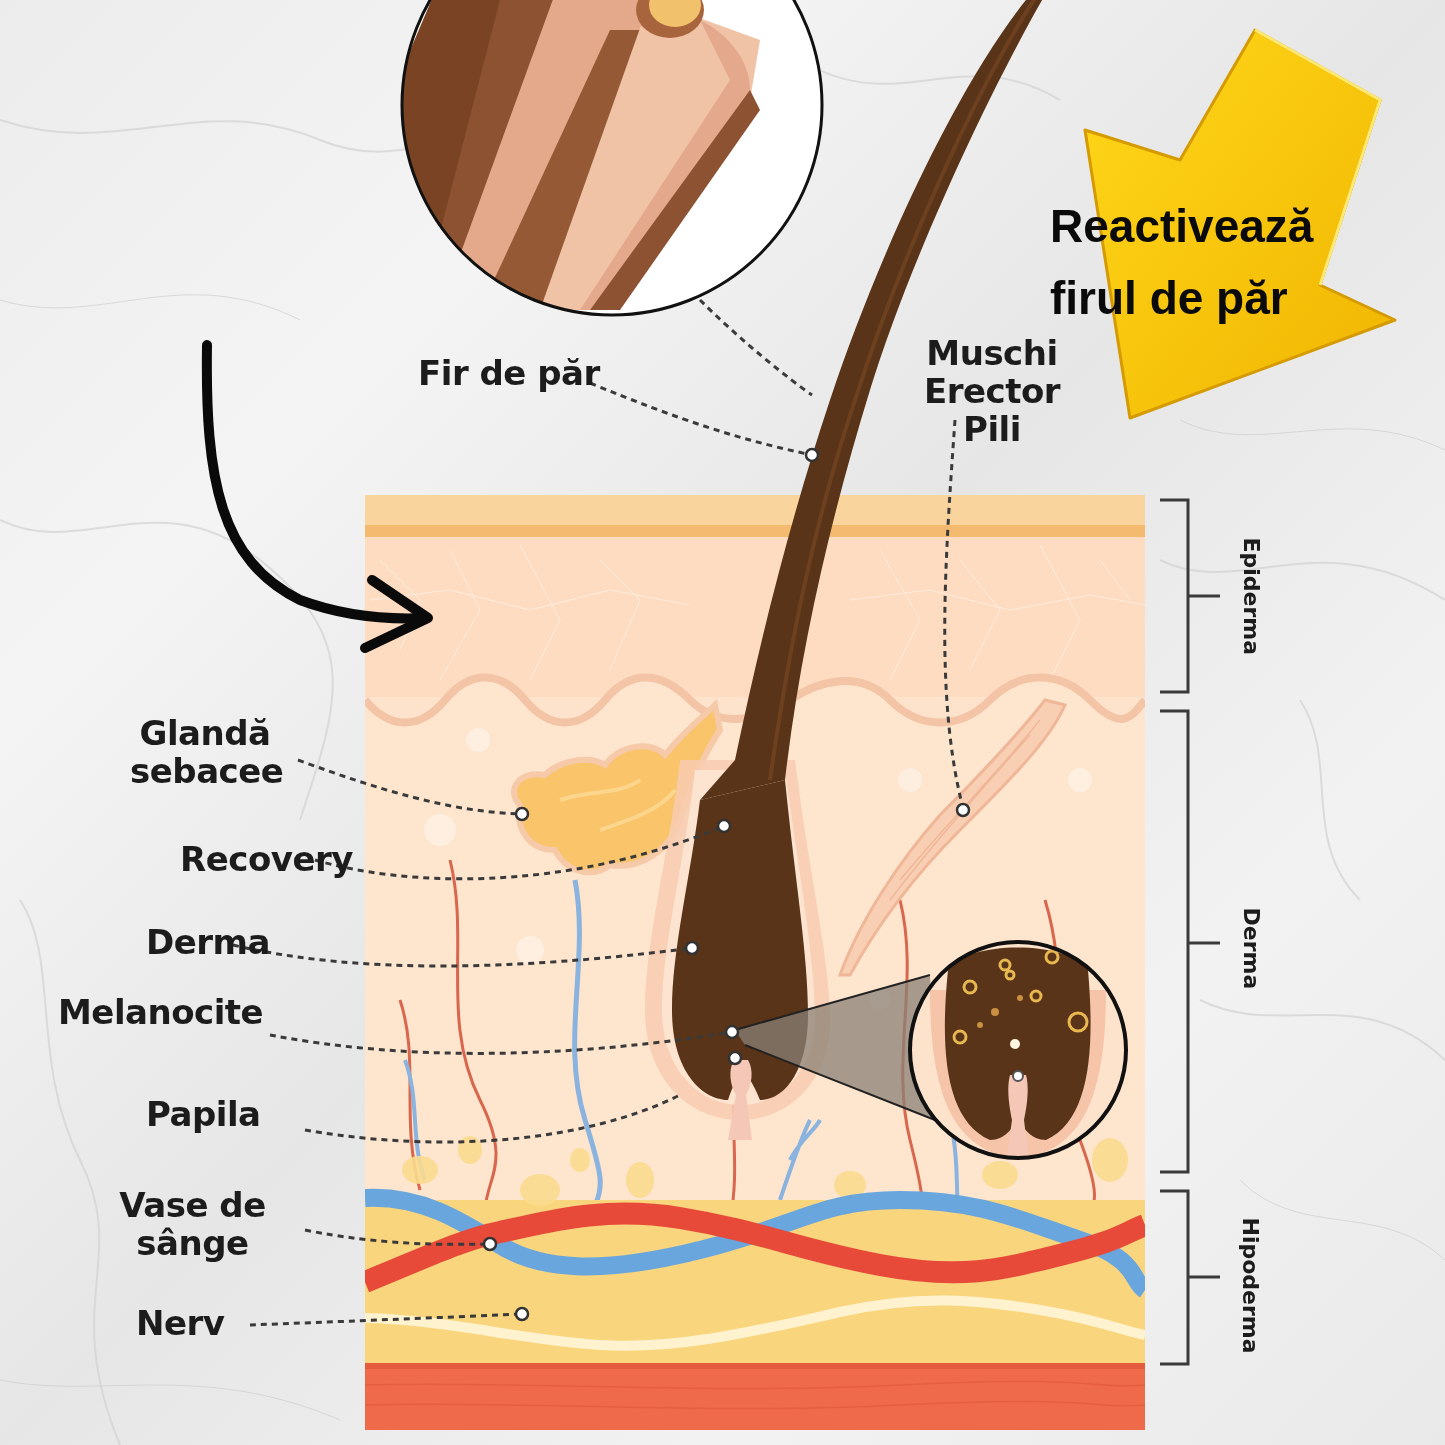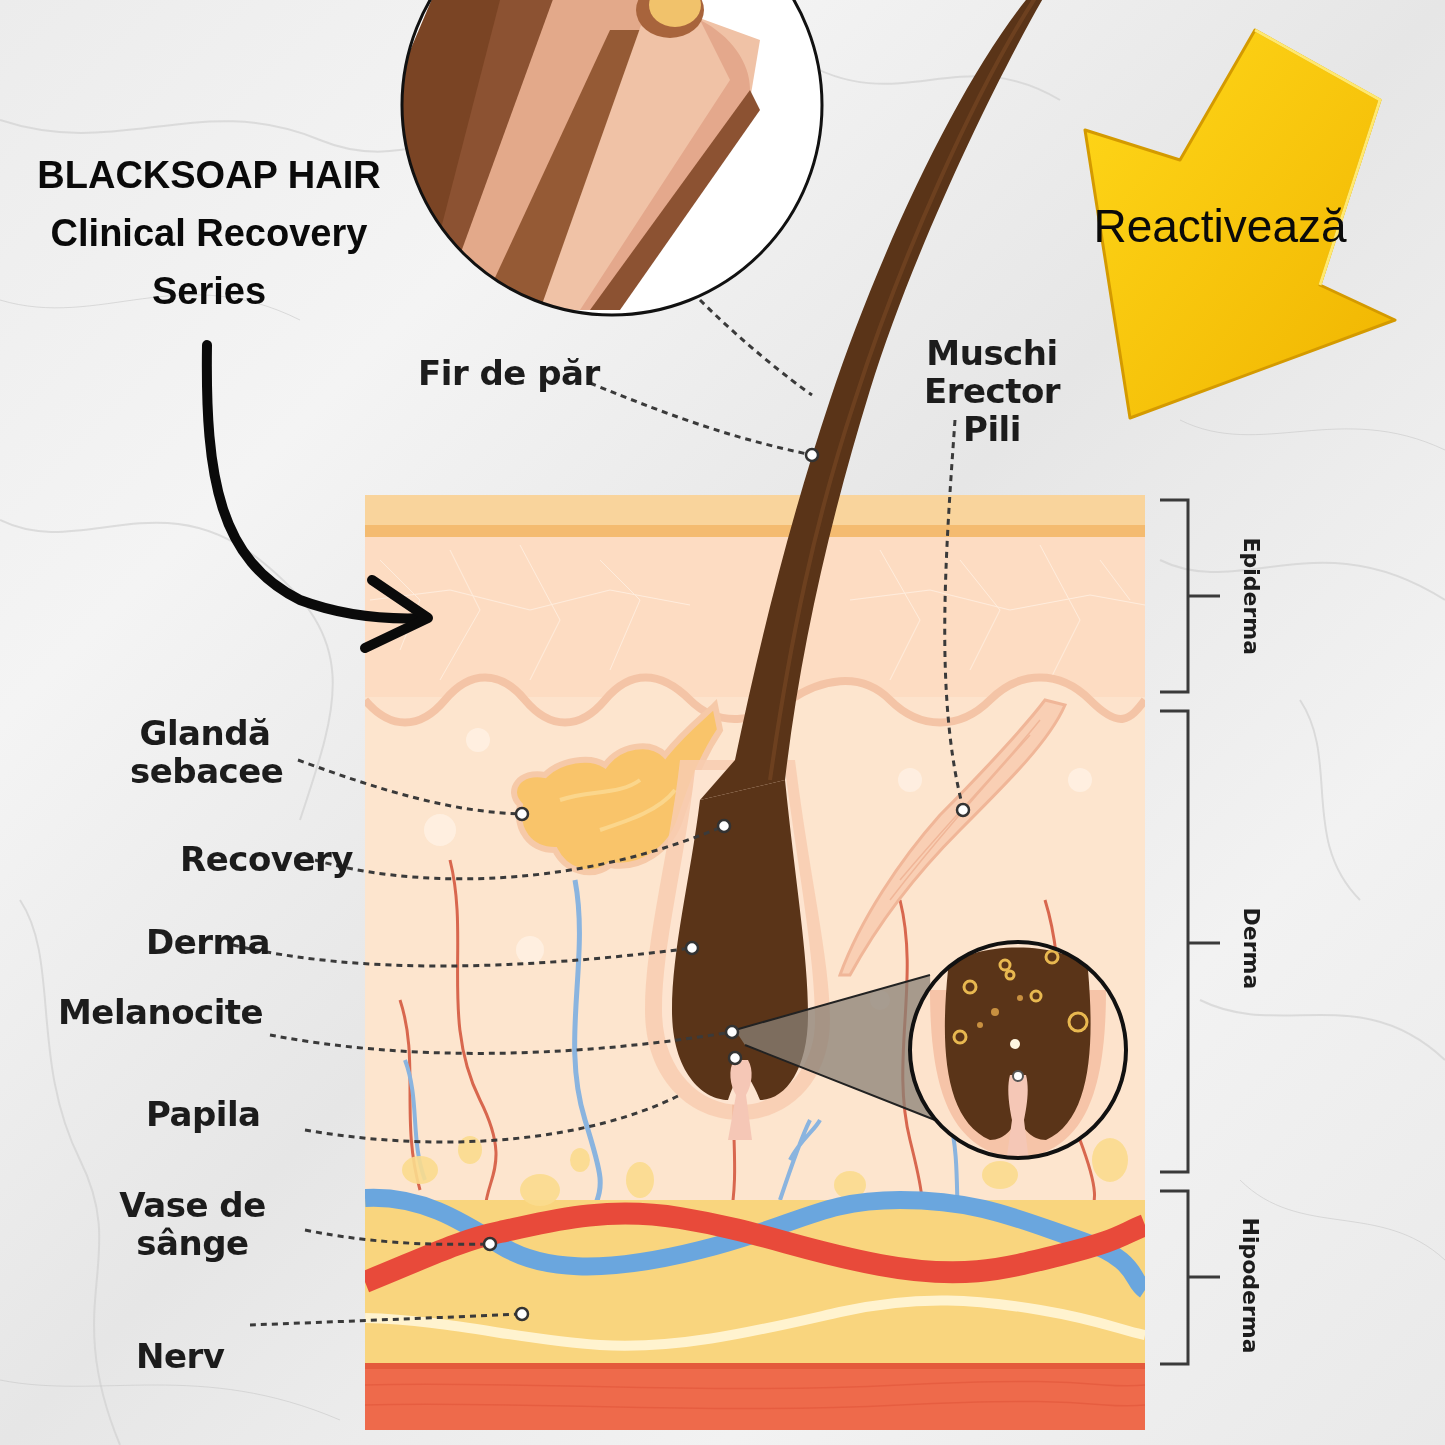--- a/index.html
+++ b/index.html
@@ -6,22 +6,22 @@
   body{width:1445px;height:1445px;overflow:hidden;position:relative;
        background:linear-gradient(135deg,#ececec 0%,#f4f4f4 25%,#e6e6e6 50%,#f2f2f2 75%,#e9e9e9 100%);
        font-family:"Liberation Sans",sans-serif;}
   .marble{position:absolute;inset:0;pointer-events:none;}
   .stage{position:absolute;inset:0;}
   .lbl{position:absolute;font-family:"DejaVu Sans",sans-serif;font-weight:bold;color:#1c1c1c;
        font-size:34px;line-height:38px;letter-spacing:-0.5px;}
   .lbl.c{text-align:center;}
   .title{position:absolute;font-family:"Liberation Sans",sans-serif;font-weight:bold;color:#0a0a0a;
          text-align:center;font-size:38px;line-height:58px;}
-  .promo{position:absolute;font-family:"Liberation Sans",sans-serif;font-weight:normal;color:#0a0a0a;
-         text-align:center;font-size:46px;line-height:72px;}
+  .promo{position:absolute;font-family:"Liberation Sans",sans-serif;font-weight:bold;color:#0a0a0a;
+         text-align:left;font-size:46px;line-height:72px;}
   .vlabel{position:absolute;font-family:"DejaVu Sans",sans-serif;font-weight:bold;color:#1c1c1c;
           font-size:22px;transform:rotate(90deg);transform-origin:center;white-space:nowrap;}
   svg{position:absolute;left:0;top:0;}
 </style>
 </head>
 <body>
 
 <svg class="marble" width="1445" height="1445" viewBox="0 0 1445 1445">
   <g fill="none" stroke="#d2d2d2" stroke-width="2" opacity="0.7">
     <path d="M0 120 C120 160 200 90 320 140 S520 60 640 120"></path>
@@ -225,46 +225,42 @@
     <path d="M207 345 C205 480 220 560 300 600 C340 615 380 620 425 618"></path>
     <path d="M372 580 L428 618 L365 648"></path>
   </g>
 
   <g>
     <path d="M1255 30 L1380 100 L1320 285 L1395 320 L1130 418 L1085 130 L1180 160 Z" fill="url(#arrowgrad)" stroke="#d49a00" stroke-width="3" stroke-linejoin="round"></path>
     <path d="M1255 30 L1380 100 L1320 285" fill="none" stroke="#ffe970" stroke-width="3"></path>
   </g>
 </svg>
 
-<div class="title" style="left:14px;top:146px;width:390px;">
-  <div>BLACKSOAP HAIR</div>
-  <div>Clinical Recovery</div>
-  <div>Series</div>
-</div>
 
 <div class="promo" style="left:1050px;top:190px;width:340px;">
   <div>Reactivează</div>
+  <div>firul de păr</div>
 </div>
 
 <div class="lbl" style="left:418px;top:354px;">Fir de păr</div>
 <div class="lbl c" style="left:130px;top:714px;width:150px;">
   <div>Glandă</div>
   <div>sebacee</div>
 </div>
 <div class="lbl c" style="left:892px;top:334px;width:200px;">
   <div>Muschi</div>
   <div>Erector Pili</div>
 </div>
 <div class="lbl" style="left:180px;top:840px;">Recovery</div>
 <div class="lbl" style="left:146px;top:923px;">Derma</div>
 <div class="lbl" style="left:58px;top:993px;text-align:right;">Melanocite</div>
 <div class="lbl" style="left:146px;top:1095px;">Papila</div>
 <div class="lbl c" style="left:115px;top:1186px;width:155px;">
   <div>Vase de</div>
   <div>sânge</div>
 </div>
-<div class="lbl" style="left:136px;top:1337px;text-align:right;">Nerv</div>
+<div class="lbl" style="left:136px;top:1304px;text-align:right;">Nerv</div>
 
 <div class="vlabel" style="left:1196px;top:580px;width:110px;text-align:center;">Epiderma</div>
 <div class="vlabel" style="left:1216px;top:930px;width:70px;text-align:center;">Derma</div>
 <div class="vlabel" style="left:1190px;top:1265px;width:120px;text-align:center;">Hipoderma</div>
 
 </div>
 
 </body></html>

